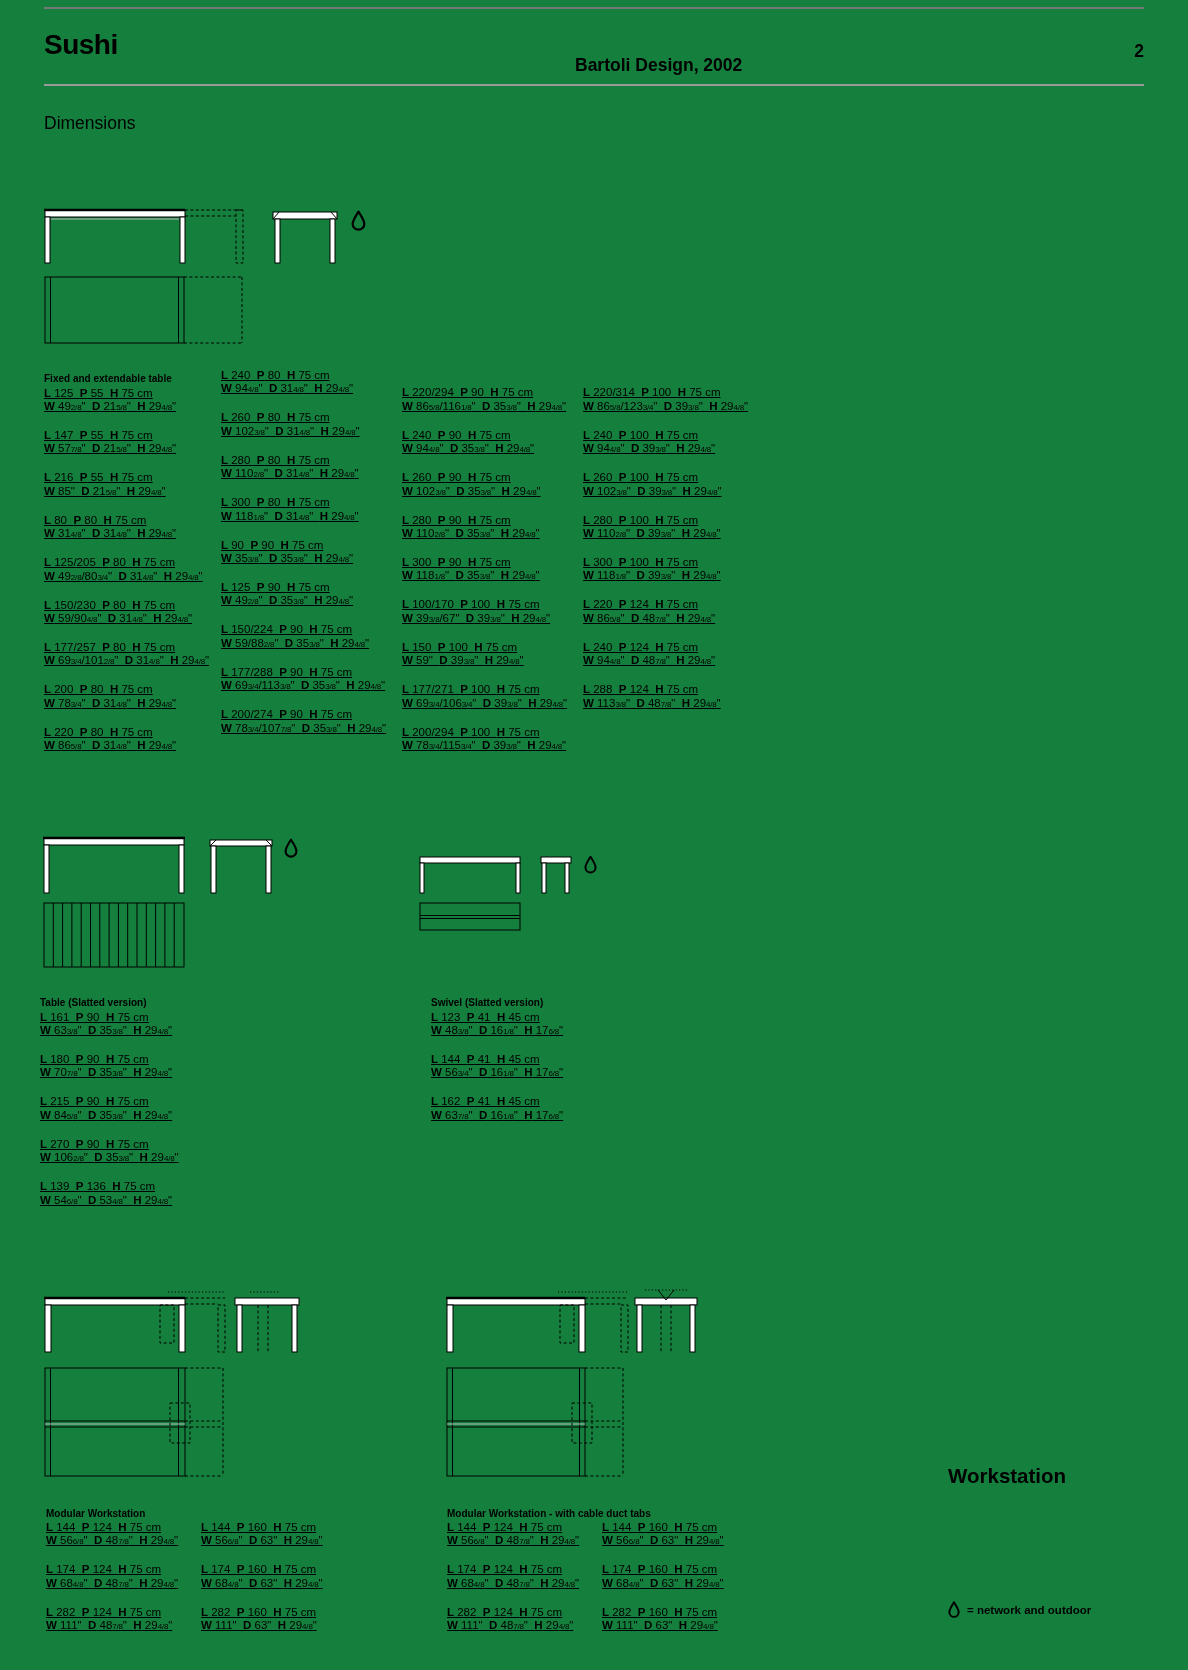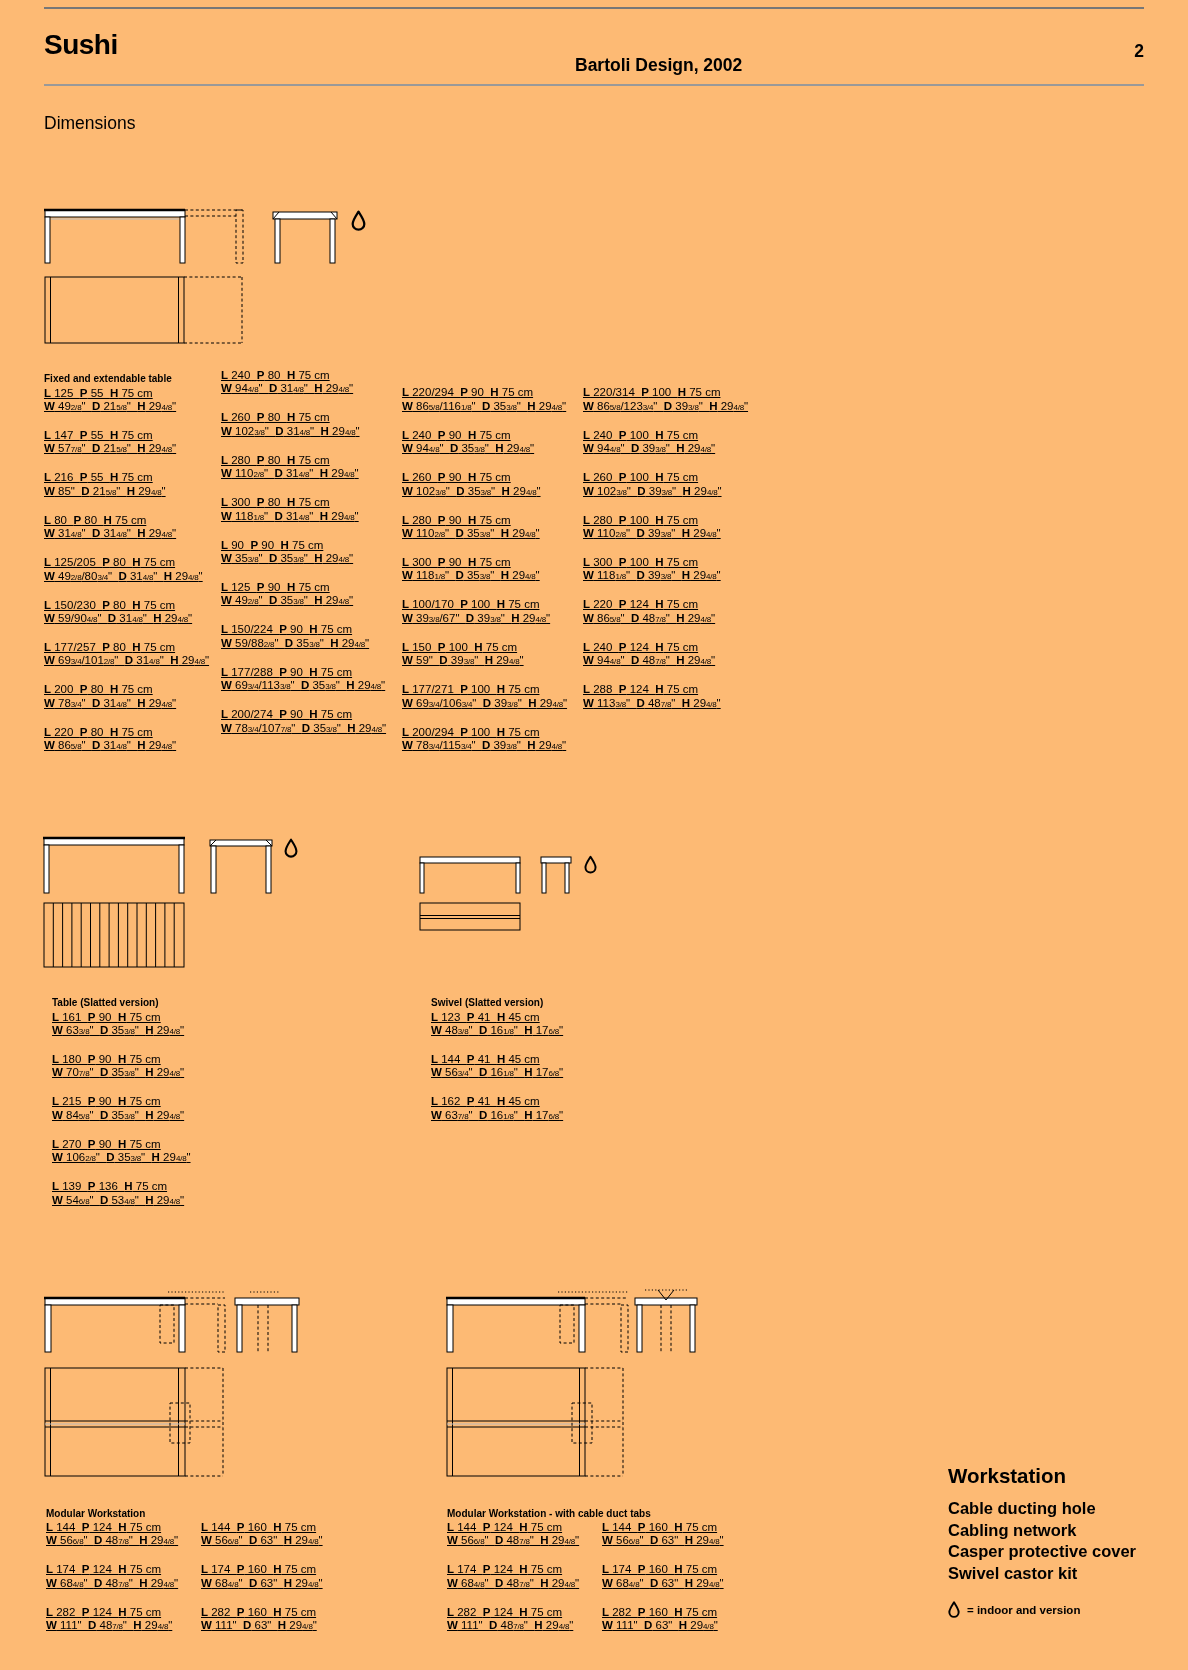--- a/index.html
+++ b/index.html
@@ -1,17 +1,17 @@
 <!DOCTYPE html>
 <html><head>
 <meta charset="utf-8">
 <title>Sushi — Dimensions</title>
 <style>
   html,body{margin:0;padding:0;background:#fff;}
-  .page{position:relative;width:1188px;height:1670px;background:#fdba74;overflow:hidden;
+  .page{position:relative;width:1188px;height:1670px;background:#15803d;overflow:hidden;
         font-family:"Liberation Sans","DejaVu Sans",sans-serif;color:#000;}
   .rule{position:absolute;left:44px;width:1100px;height:2px;}
   .rule-top{top:7px;background:#777;}
   .rule-head{top:84px;background:#999;}
   .product-title{position:absolute;left:44px;top:29px;font-size:28px;font-weight:700;letter-spacing:-0.5px;}
   .designer{position:absolute;left:575px;top:55px;font-size:17.5px;font-weight:700;}
   .pageno{position:absolute;right:44px;top:41px;font-size:17.5px;font-weight:700;}
   .sec-title{position:absolute;left:44px;top:113px;font-size:17.5px;font-weight:400;}
   .dim-col{position:absolute;width:180px;}
   .dim-head{font-size:10px;line-height:14px;font-weight:700;white-space:pre;margin-bottom:0.5px;}
@@ -351,21 +351,21 @@
           <div class="cm-line"><b>L</b> 240  <b>P</b> 124  <b>H</b> 75 cm</div>
           <div class="in-line"><b>W</b> 94<span class="fr">4/8</span>"  <b>D</b> 48<span class="fr">7/8</span>"  <b>H</b> 29<span class="fr">4/8</span>"</div>
         </div>
         <div class="dim-row">
           <div class="cm-line"><b>L</b> 288  <b>P</b> 124  <b>H</b> 75 cm</div>
           <div class="in-line"><b>W</b> 113<span class="fr">3/8</span>"  <b>D</b> 48<span class="fr">7/8</span>"  <b>H</b> 29<span class="fr">4/8</span>"</div>
         </div>
       </div>
   </div>
 
-  <div class="dim-col" style="left:52px;top:996px">
+  <div class="dim-col" style="left:40px;top:996px">
     <div class="dim-head">Table (Slatted version)</div>
     <div>
         <div class="dim-row">
           <div class="cm-line"><b>L</b> 161  <b>P</b> 90  <b>H</b> 75 cm</div>
           <div class="in-line"><b>W</b> 63<span class="fr">3/8</span>"  <b>D</b> 35<span class="fr">3/8</span>"  <b>H</b> 29<span class="fr">4/8</span>"</div>
         </div>
         <div class="dim-row">
           <div class="cm-line"><b>L</b> 180  <b>P</b> 90  <b>H</b> 75 cm</div>
           <div class="in-line"><b>W</b> 70<span class="fr">7/8</span>"  <b>D</b> 35<span class="fr">3/8</span>"  <b>H</b> 29<span class="fr">4/8</span>"</div>
         </div>
@@ -464,27 +464,21 @@
           <div class="in-line"><b>W</b> 68<span class="fr">4/8</span>"  <b>D</b> 63"  <b>H</b> 29<span class="fr">4/8</span>"</div>
         </div>
         <div class="dim-row">
           <div class="cm-line"><b>L</b> 282  <b>P</b> 160  <b>H</b> 75 cm</div>
           <div class="in-line"><b>W</b> 111"  <b>D</b> 63"  <b>H</b> 29<span class="fr">4/8</span>"</div>
         </div>
       </div>
   </div>
 
   <div class="acc-title">Workstation</div>
-  <div class="acc-list">
-      <div class="acc-item">Cable ducting hole</div>
-      <div class="acc-item">Cabling network</div>
-      <div class="acc-item">Casper protective cover</div>
-      <div class="acc-item">Swivel castor kit</div>
-    </div>
 
   <div class="legend">
     <svg width="12" height="17" viewBox="0 0 16 22">
       <path d="M8 1.5 C6.5 4 1.8 10.5 1.8 14.6 A6.2 6.2 0 0 0 14.2 14.6 C14.2 10.5 9.5 4 8 1.5 Z" fill="none" stroke="#000" stroke-width="2.6" stroke-linejoin="round"></path>
     </svg>
-    <span class="legend-text">= indoor and version</span>
+    <span class="legend-text">= network and outdoor</span>
   </div>
 
 </div>
 
 </body></html>

